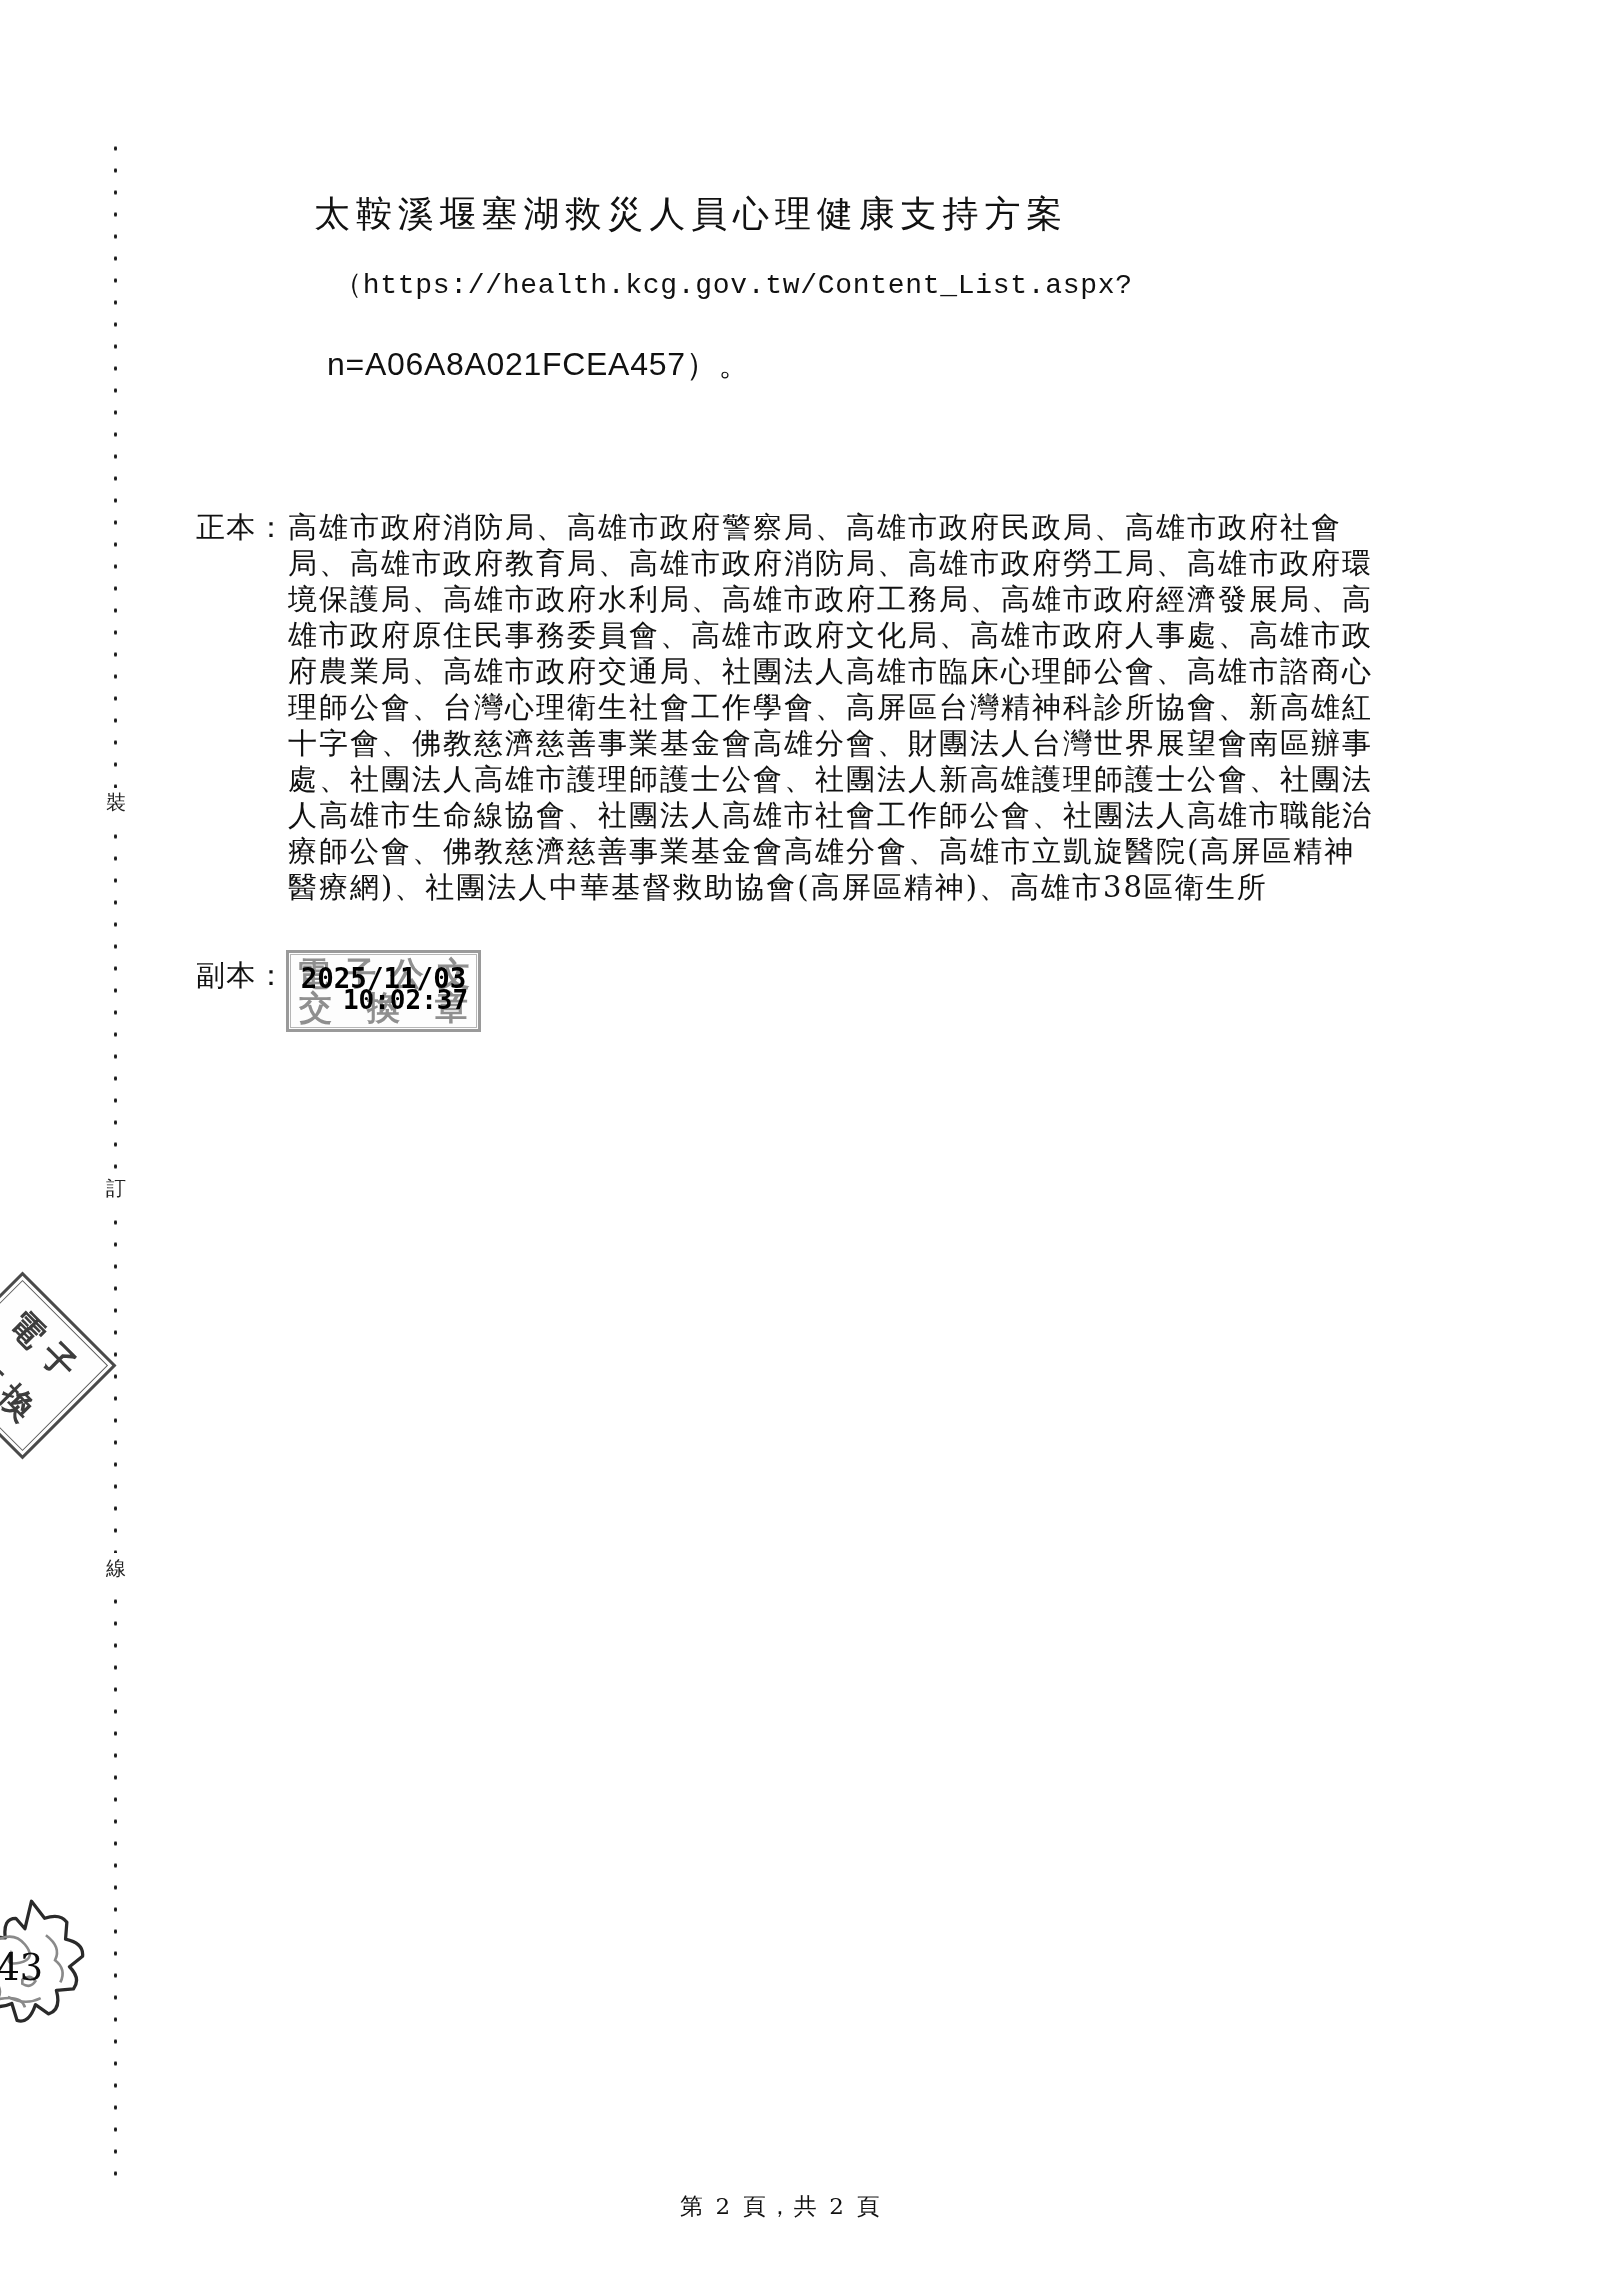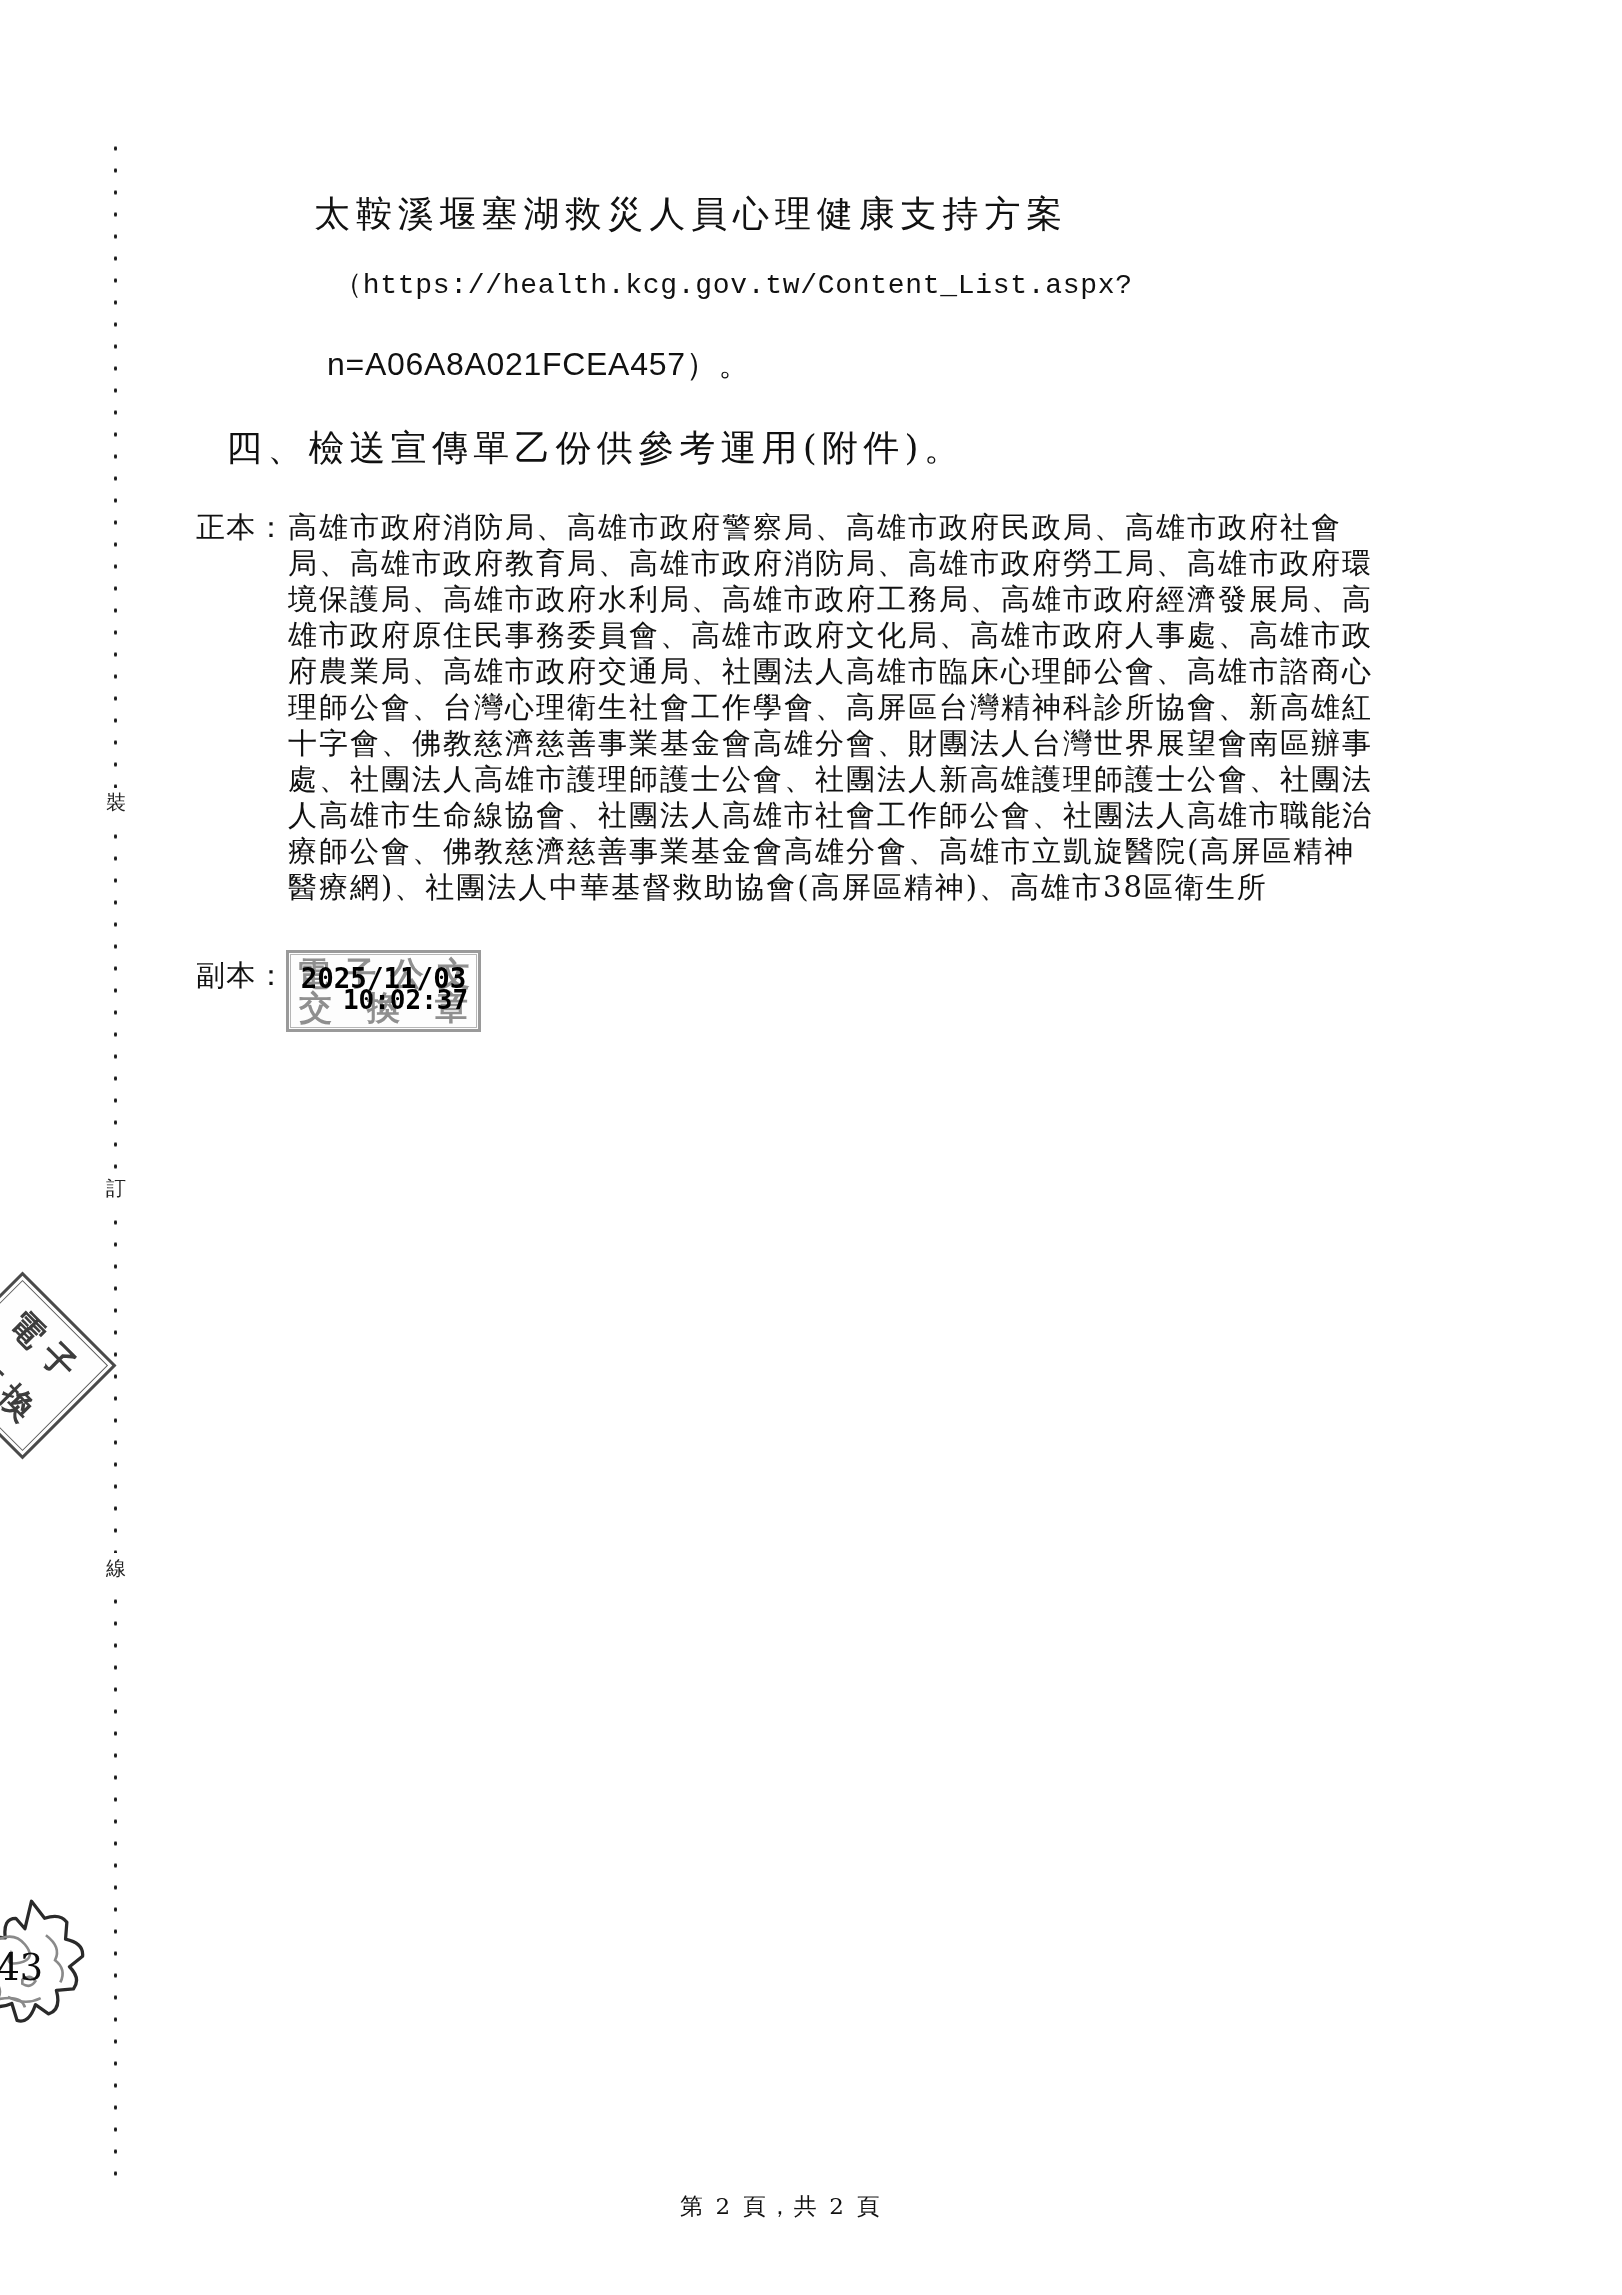--- a/index.html
+++ b/index.html
@@ -177,21 +177,20 @@
   <div class="dotseg" style="top:1205px; height:348px;"></div>
   <div class="dotseg" style="top:1584px; height:597px;"></div>
 
   <div class="margin-char" style="top:792px;">裝</div>
   <div class="margin-char" style="top:1178px;">訂</div>
   <div class="margin-char" style="top:1558px;">線</div>
 
   <div class="doc-title">太鞍溪堰塞湖救災人員心理健康支持方案</div>
   <div class="url-line1">（https://health.kcg.gov.tw/Content_List.aspx?</div>
   <div class="url-line2">n=A06A8A021FCEA457）。</div>
-  <div class="item-four">四、檢送宣傳單乙份供參考運用(附件)。</div>
 
   <div class="recipients">
     <div class="zb-label">正本：</div>
     <div class="zb-line" style="top:508px;">高雄市政府消防局、高雄市政府警察局、高雄市政府民政局、高雄市政府社會</div>
     <div class="zb-line" style="top:544px;">局、高雄市政府教育局、高雄市政府消防局、高雄市政府勞工局、高雄市政府環</div>
     <div class="zb-line" style="top:580px;">境保護局、高雄市政府水利局、高雄市政府工務局、高雄市政府經濟發展局、高</div>
     <div class="zb-line" style="top:616px;">雄市政府原住民事務委員會、高雄市政府文化局、高雄市政府人事處、高雄市政</div>
     <div class="zb-line" style="top:652px;">府農業局、高雄市政府交通局、社團法人高雄市臨床心理師公會、高雄市諮商心</div>
     <div class="zb-line" style="top:688px;">理師公會、台灣心理衛生社會工作學會、高屏區台灣精神科診所協會、新高雄紅</div>
     <div class="zb-line" style="top:724px;">十字會、佛教慈濟慈善事業基金會高雄分會、財團法人台灣世界展望會南區辦事</div>

